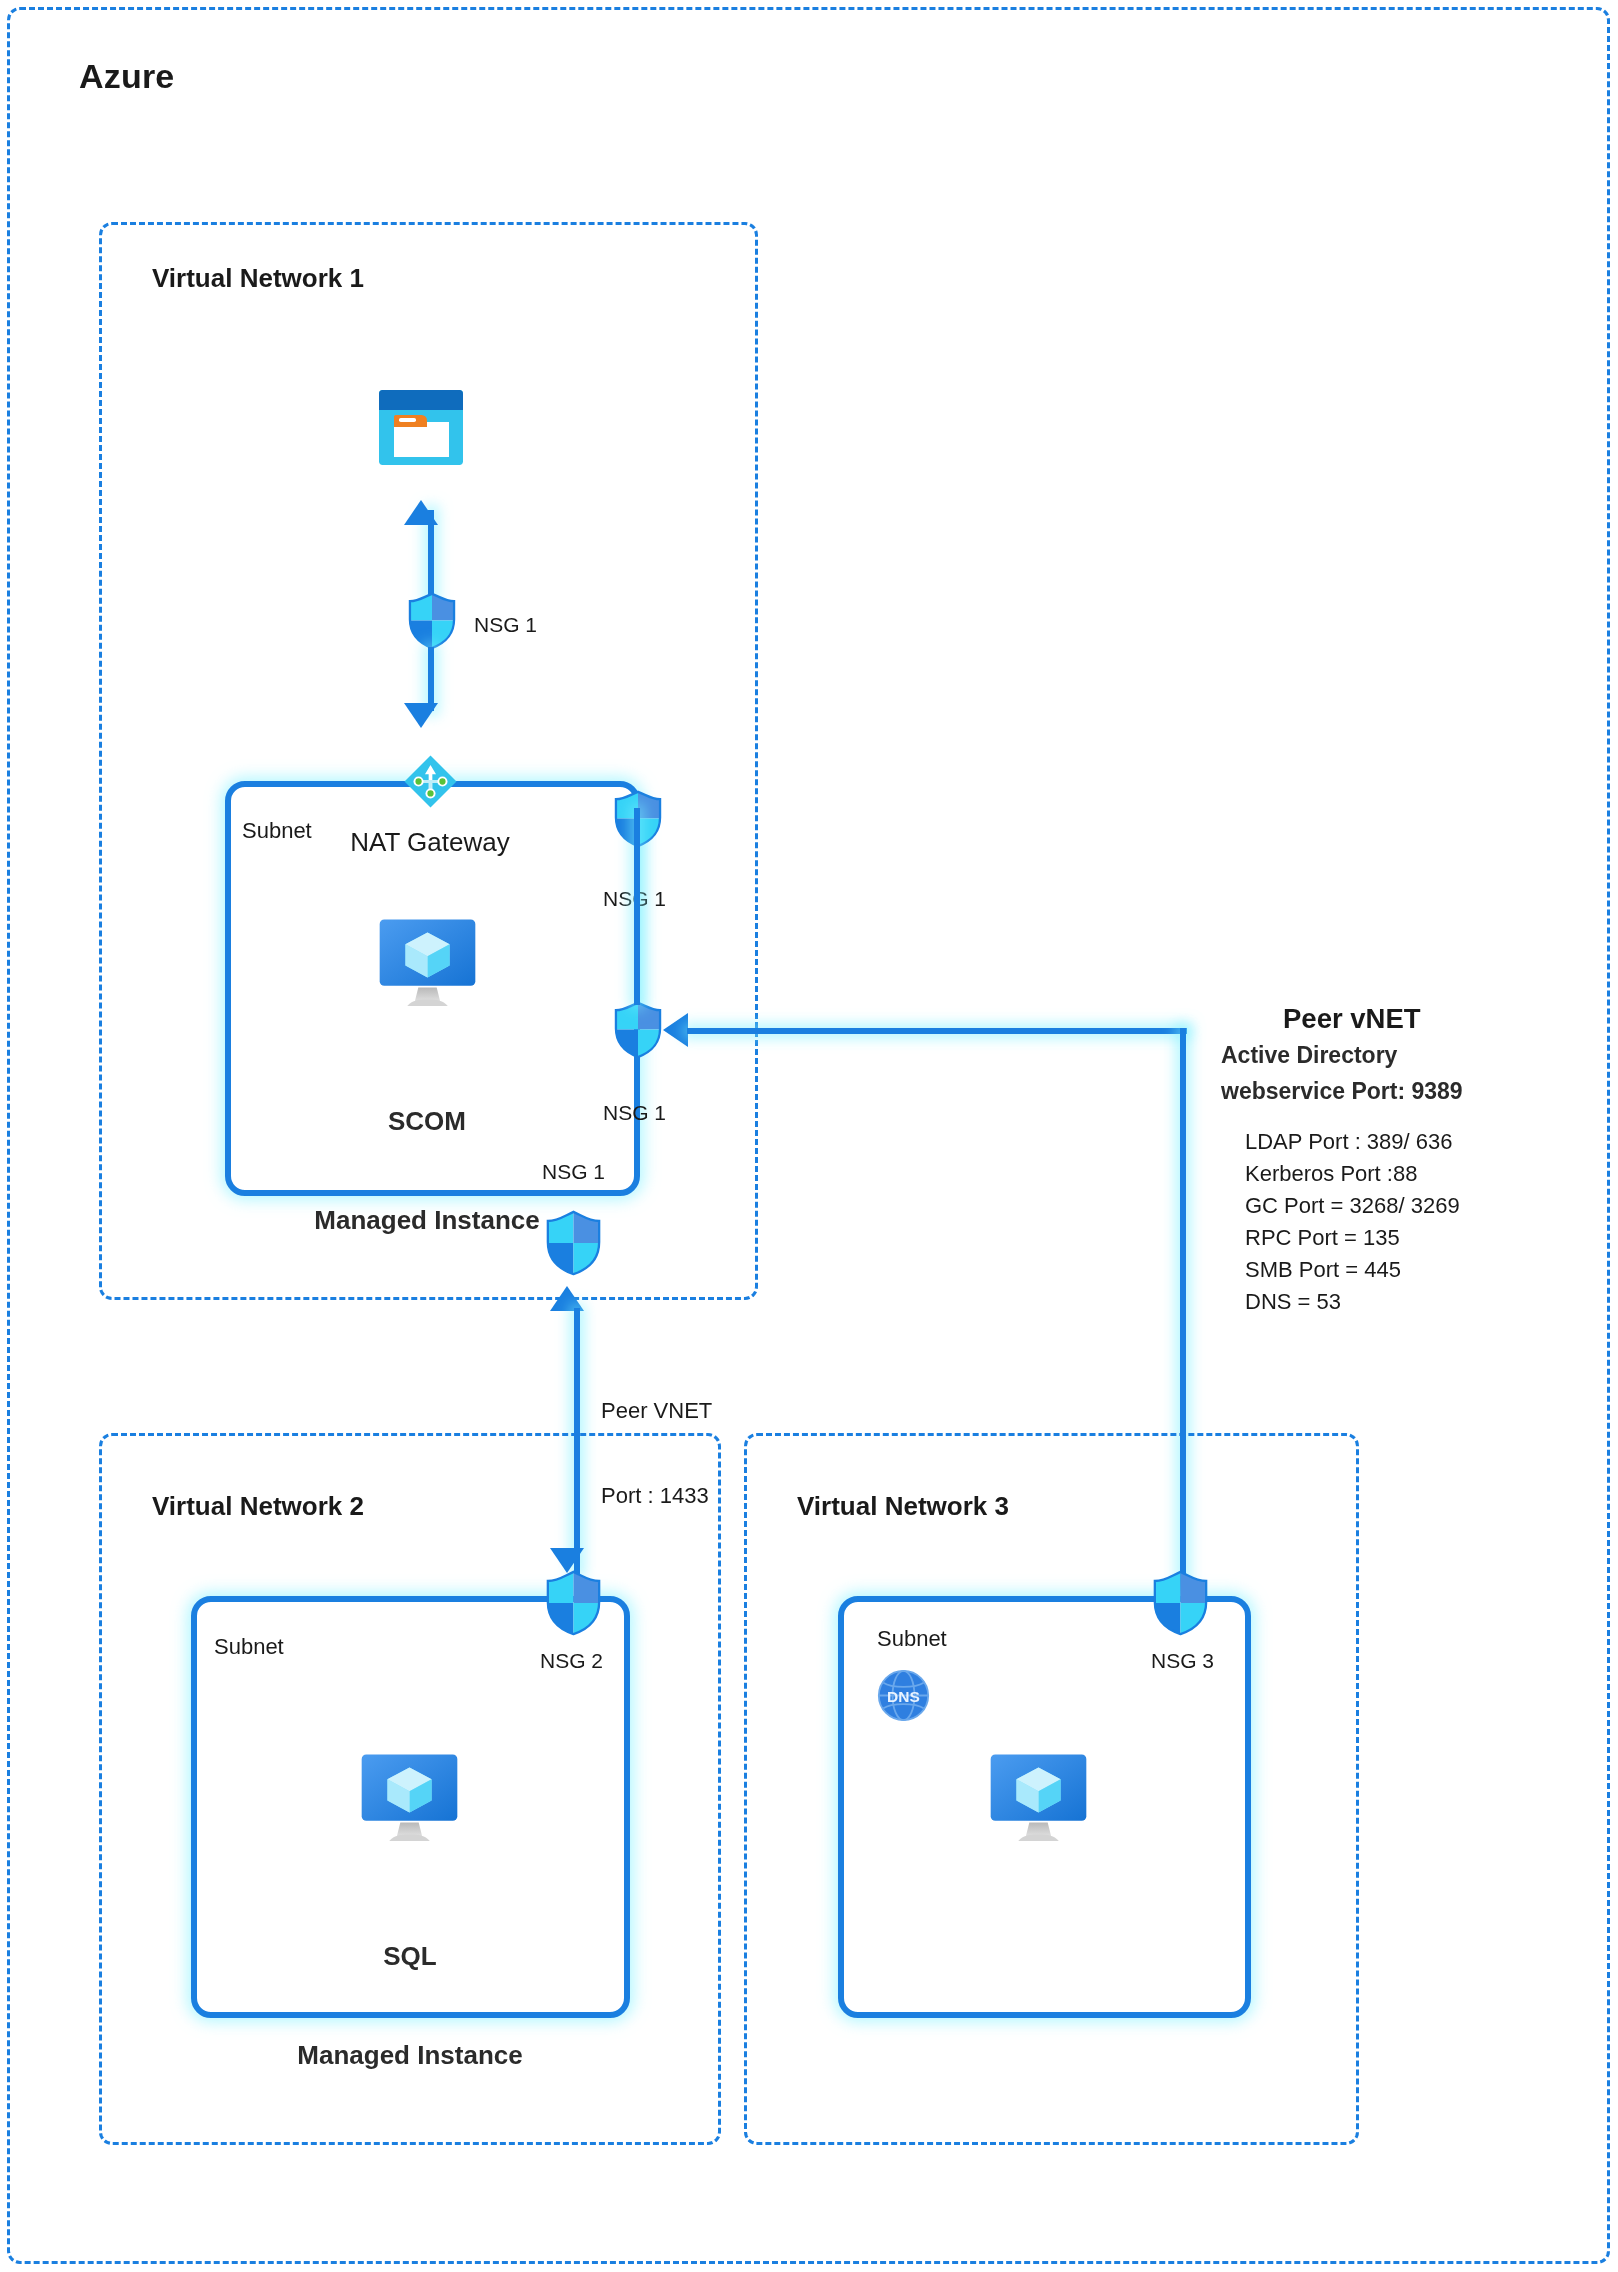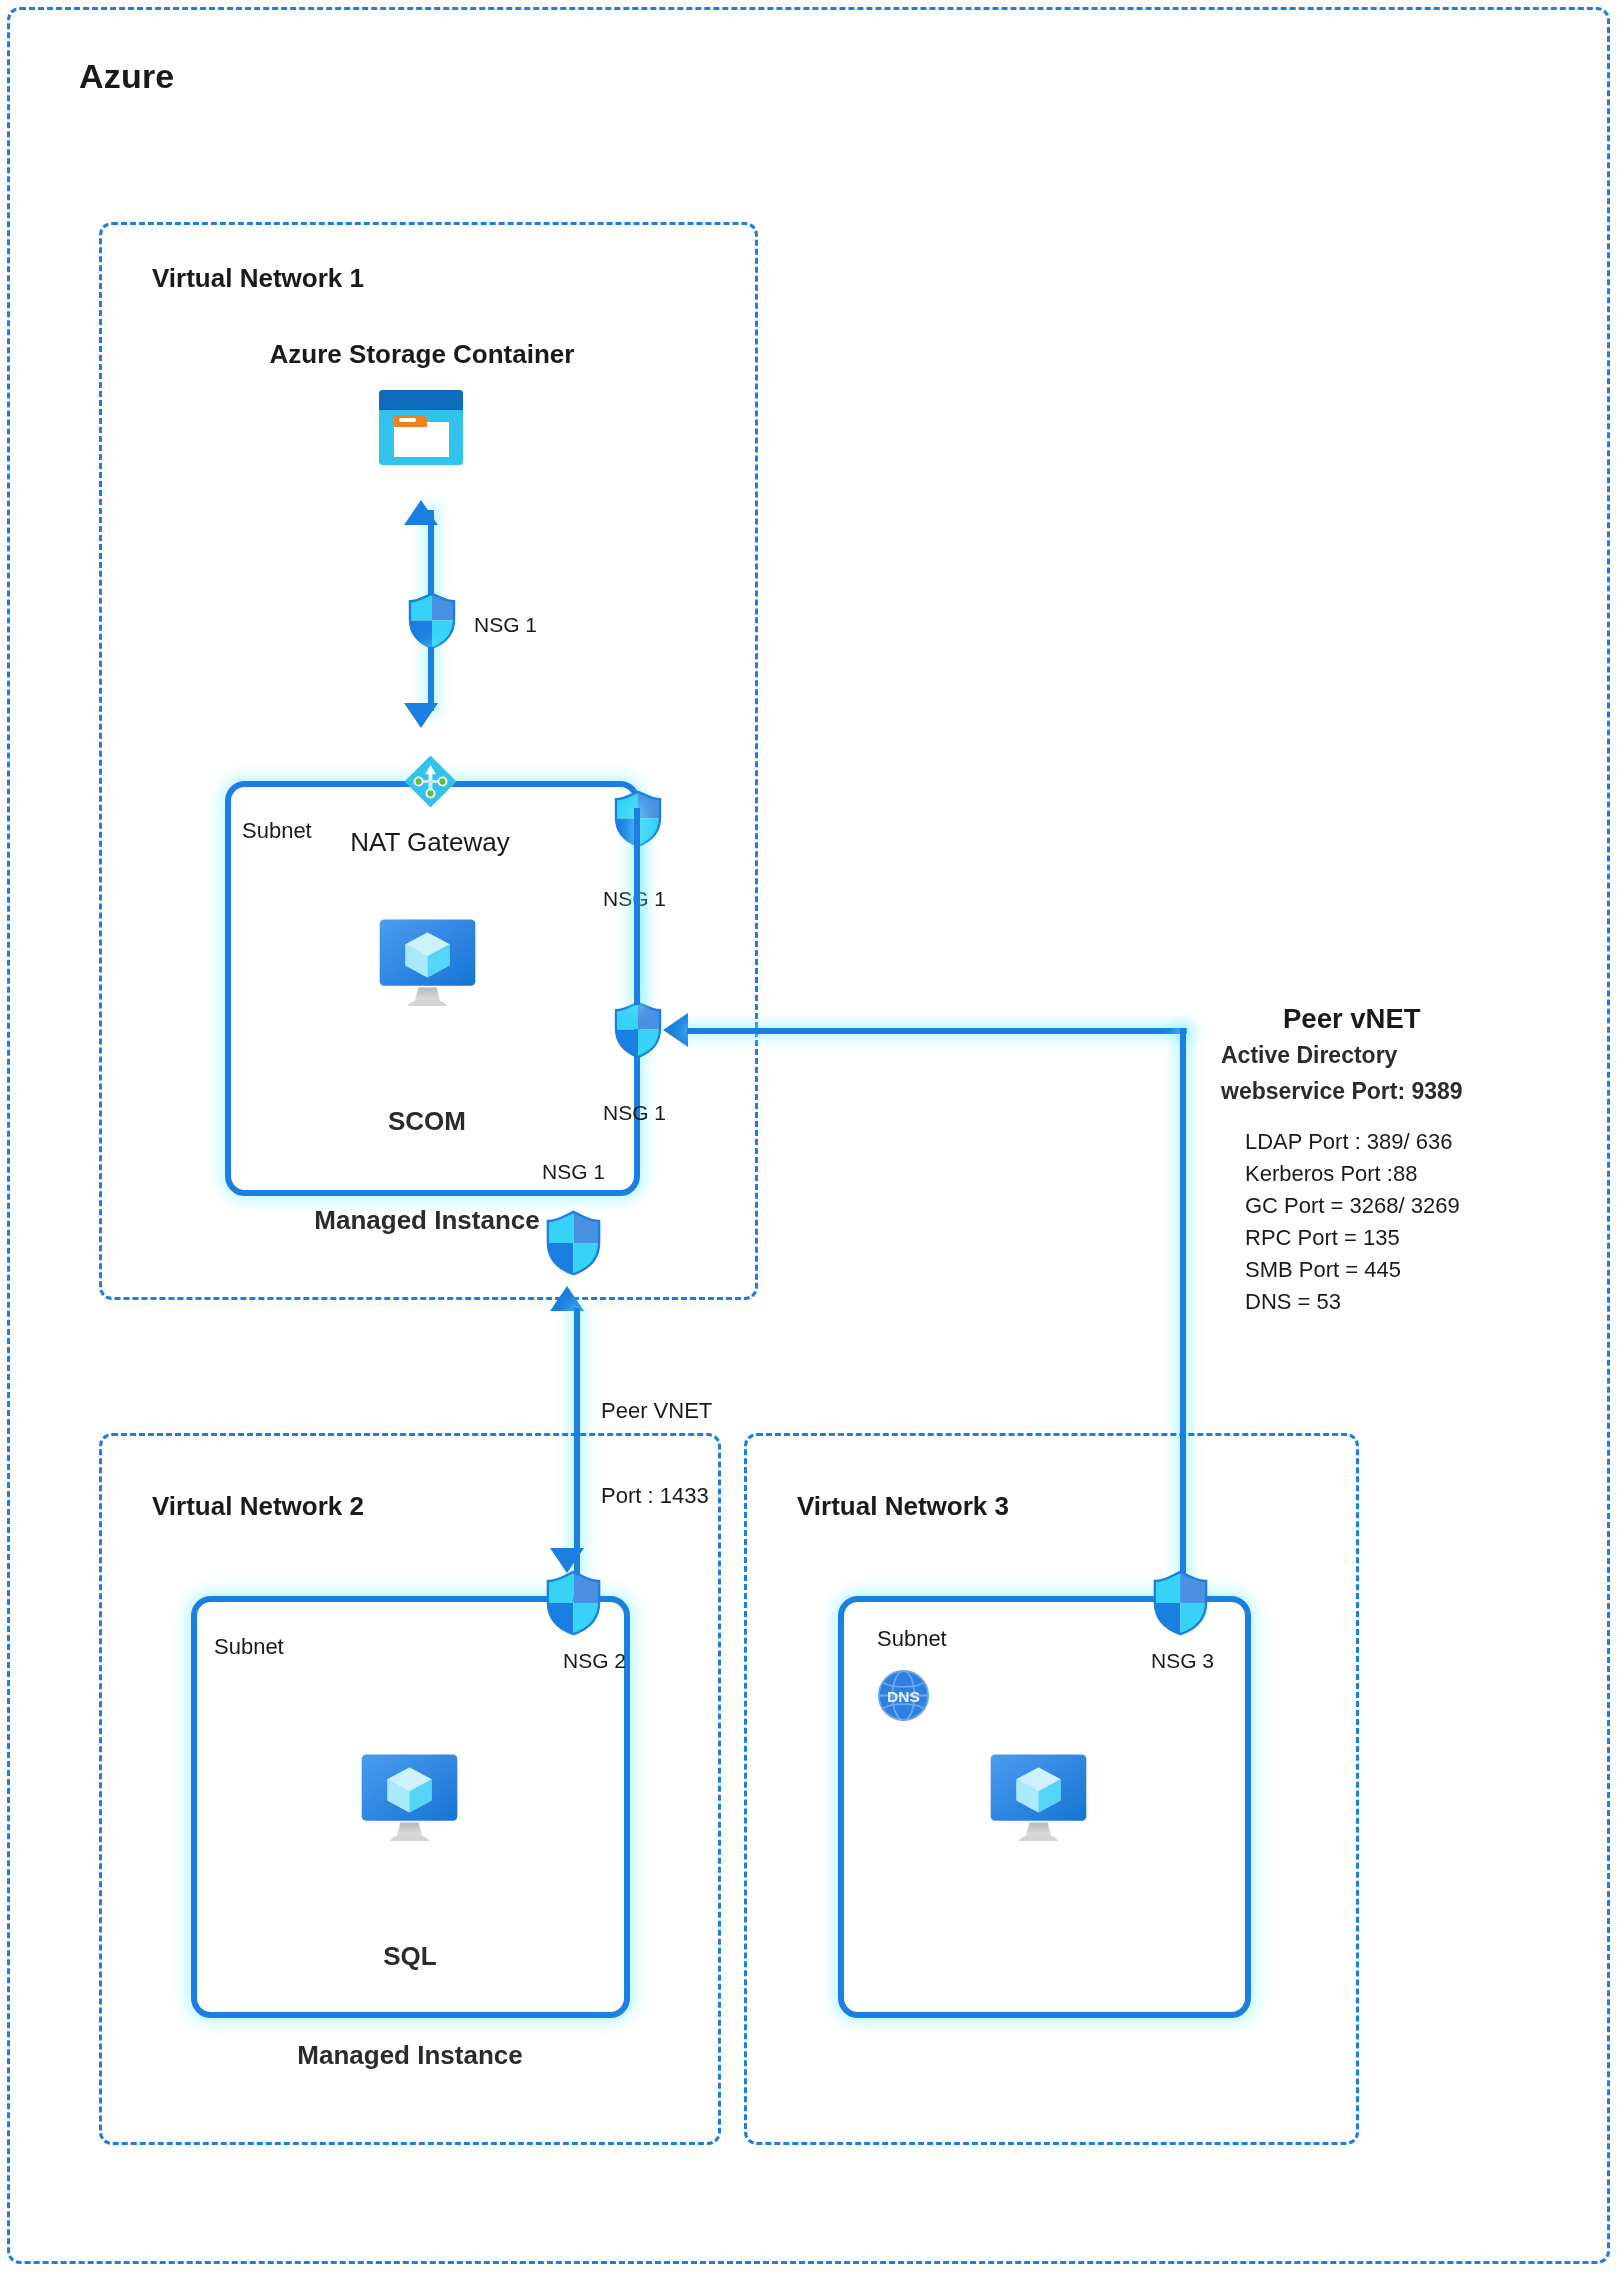--- a/index.html
+++ b/index.html
@@ -144,21 +144,20 @@
 <div id="canvas">
 
   <div class="dashed-box" style="left:7.3px; top:7.3px; width:1603px; height:2257px;"></div>
 
   <div class="txt t-azure" style="left:79px; top:55px;">Azure</div>
 
   <div class="dashed-box" style="left:99px; top:222px; width:659px; height:1078px;"></div>
 
   <div class="txt t-vnet" style="left:152px; top:262px;">Virtual Network 1</div>
 
-  <div class="txt t-container center" style="left:174px; top:338px; width:496px;">Azure Storage Container</div>
 
   <div class="icon storage" style="left:379px; top:390px;">
     <div class="storage-top"></div>
     <div class="storage-body">
       <div class="storage-folder"></div>
       <div class="storage-tab"></div>
     </div>
   </div>
 
   <div class="line vline line-glow" style="left:428px; top:510px; height:92px;"></div>
@@ -330,21 +329,21 @@
         </defs>
       <g clip-path="url(#shClipE)">
         <rect x="0" y="0" width="31" height="36" fill="#36d3f7"></rect>
         <rect x="31" y="0" width="31" height="36" fill="#4a90e2"></rect>
         <rect x="0" y="36" width="31" height="36" fill="#1a7fe0"></rect>
         <rect x="31" y="36" width="31" height="36" fill="#36d3f7"></rect>
       </g>
       <path d="M3 12 C14 12 20 7 31 2 C42 7 48 12 59 12 L59 35 C59 56 46 65 31 70 C16 65 3 56 3 35 Z" fill="none" stroke="#1a7fe0" stroke-width="2.5"></path>
     </svg>
   </div>
-  <div class="txt t-nsg" style="left:540px; top:1648px;margin-left:23px;">NSG 2</div>
+  <div class="txt t-nsg" style="left:540px; top:1648px;">NSG 2</div>
 
   <div class="icon monitor" style="left:358px; top:1749px;">
     <svg viewBox="0 0 112 112" width="103" height="103">
       <defs>
         <linearGradient id="monGradB" x1="0" y1="0" x2="1" y2="1">
           <stop offset="0%" stop-color="#4b9cf0"></stop>
           <stop offset="100%" stop-color="#1673d4"></stop>
         </linearGradient>
         <linearGradient id="standGradB" x1="0" y1="0" x2="0" y2="1">
           <stop offset="0%" stop-color="#b9b9b9"></stop>

